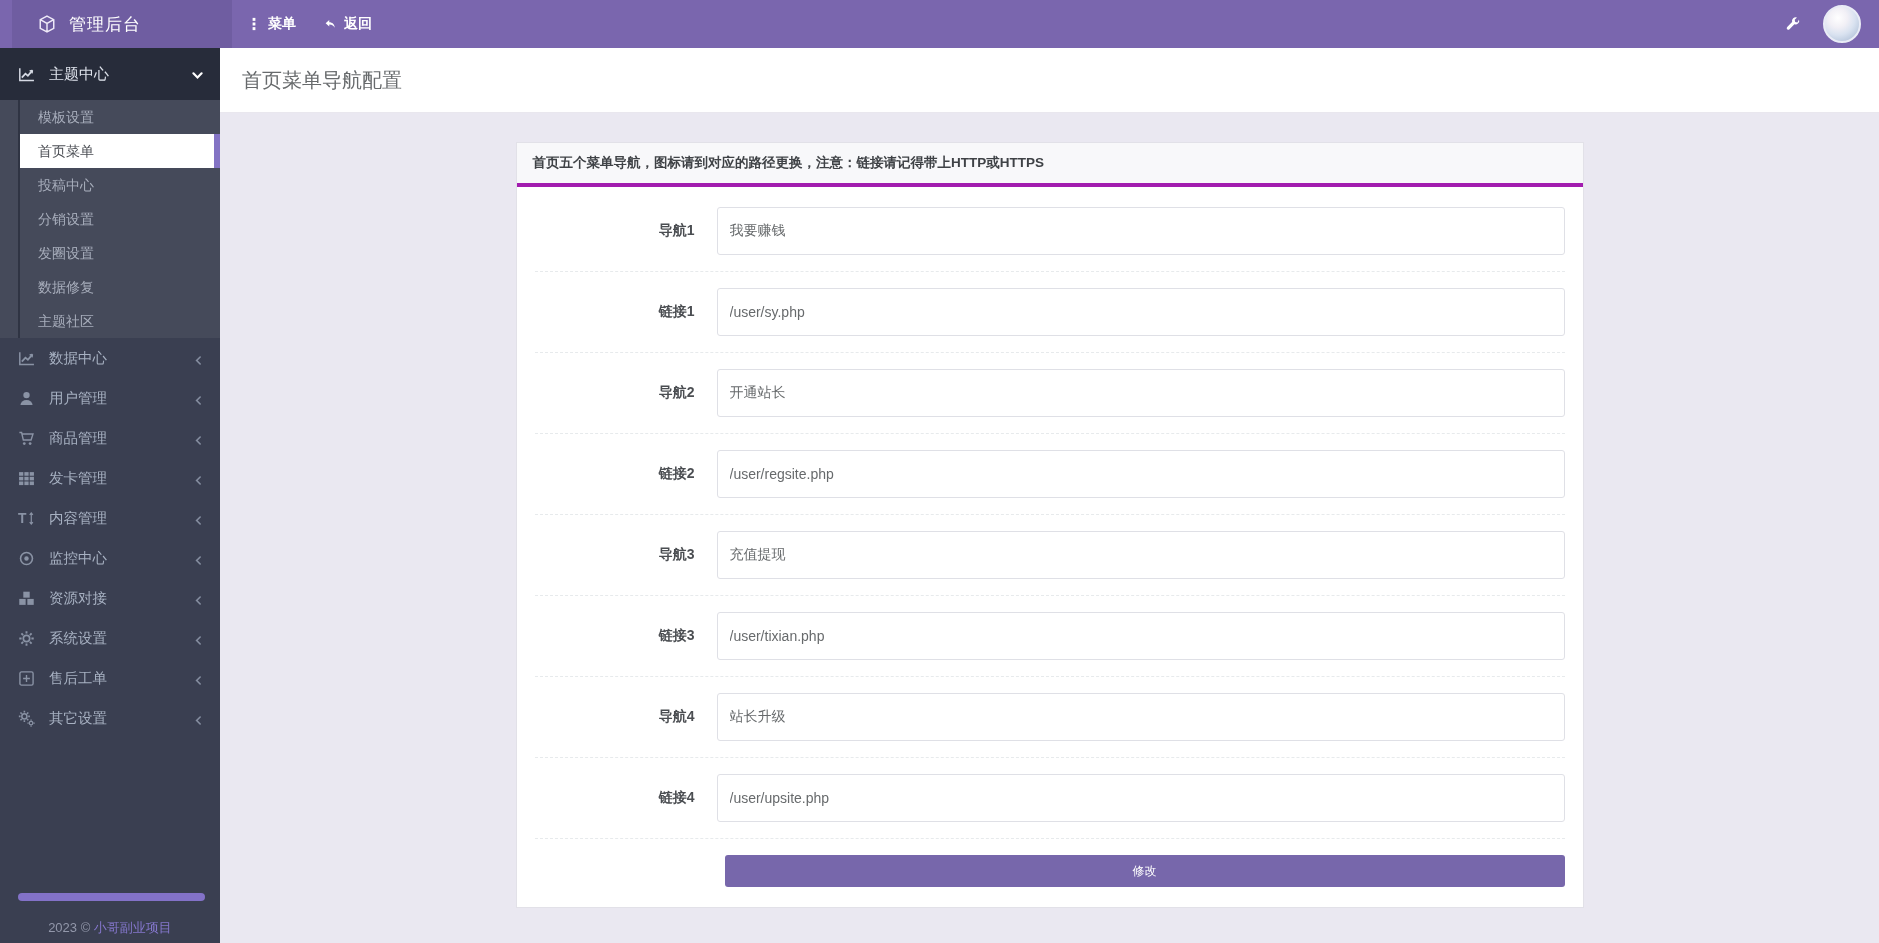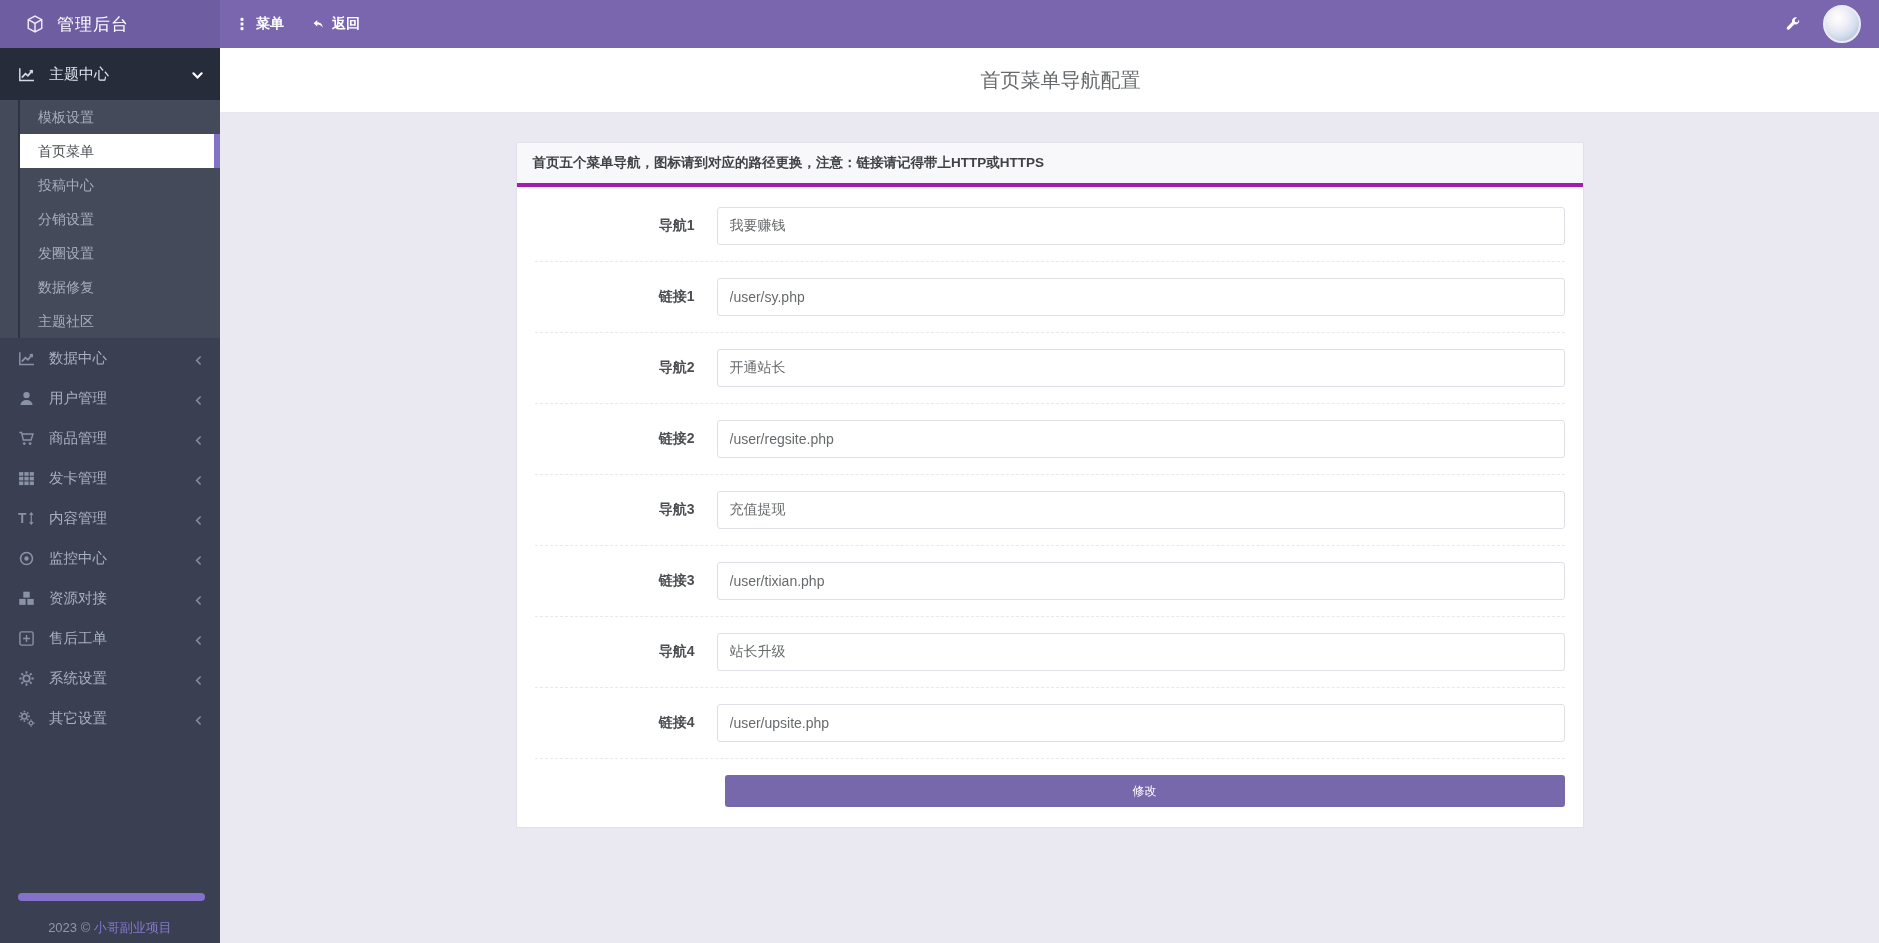--- a/index.html
+++ b/index.html
@@ -4,21 +4,21 @@
 <style>
   * { margin:0; padding:0; box-sizing:border-box; }
   html,body { width:1879px; height:943px; overflow:hidden;
     font-family:"Liberation Sans","DejaVu Sans",sans-serif; background:#eae8f1; }
 
   
   .topbar { position:fixed; top:0; left:0; width:1879px; height:48px;
     background:#7a66ae; display:flex; align-items:center; z-index:30; }
   .brand { width:220px; height:100%; background:#6f5da1; color:#fff;
     display:flex; align-items:center; gap:13px; padding-left:26px;
-    font-size:17px; letter-spacing:1px; }
+    font-size:17px; letter-spacing:1px;margin-left:12px; }
   .brand .icon { width:18px; height:18px; color:#efeaf8; }
   .top-nav { display:flex; align-items:flex-start; gap:28px; margin-left:16px; }
   .top-link { display:flex; align-items:center; gap:8px; color:#fff;
     font-size:14px; font-weight:bold; cursor:pointer; }
   .top-link .icon { width:12px; height:14px; color:#fff; }
   .top-right { margin-left:auto; display:flex; align-items:center; gap:22px;
     padding-right:18px; }
   .wrench { width:16px; height:16px; color:#fff; cursor:pointer; }
   .avatar { width:38px; height:38px; border-radius:50%; cursor:pointer;
     border:2px solid #e9ecf6;
@@ -48,33 +48,33 @@
   .side-footer { position:absolute; bottom:0; left:0; width:100%; }
   .scroll-pill { height:8px; border-radius:4px; background:#8372c8;
     margin:0 15px 18px 18px; cursor:pointer; }
   .copyright { text-align:center; font-size:13px; color:#9297aa;
     padding-bottom:6px; }
   .copyright a { color:#8577cd; text-decoration:none; cursor:pointer; }
 
   
   .main { margin-left:220px; padding-top:48px; }
   .title-band { height:65px; background:#ffffff; display:flex;
-    align-items:center; padding-left:22px; border-bottom:1px solid #e9e7ee;justify-content:center; }
+    align-items:center; padding-left:22px; border-bottom:1px solid #e9e7ee; }
   .title-band h1 { font-size:20px; font-weight:400; color:#676a6c; }
   .content { height:829px; background:#eae8f1; padding-top:29px; }
 
   .panel { width:1068px; margin:0 auto; background:#ffffff;
     border:1px solid #e2e1e8; }
   .panel-header { background:#f8f8fa; border-bottom:4px solid #a21caf;
     padding:11px 16px; font-size:13.5px; font-weight:bold; color:#3f4246; }
   .panel-body { padding:20px 18px; }
   .form-row { display:flex; align-items:center; }
   .f-label { flex:0 0 160px; text-align:right; font-size:14px;
     font-weight:bold; color:#4b4e52; margin-right:22px; }
-  .f-input { flex:1; height:38px; border:1px solid #dfe0e6; border-radius:3px;
+  .f-input { flex:1; height:48px; border:1px solid #dfe0e6; border-radius:3px;
     padding:0 12px; font-size:14px; color:#676a6c; outline:none;
     font-family:"Liberation Sans","DejaVu Sans",sans-serif; }
   .hr-dashed { border:none; border-top:1px dashed #e7eaec; margin:16px 0; }
   .btn-row { padding-left:190px; }
   .submit-btn { width:100%; height:32px; background:#7767ab; border:none;
     border-radius:3px; color:#ffffff; font-size:12px; cursor:pointer;
     font-family:"Liberation Sans","DejaVu Sans",sans-serif; }
 </style>
 </head>
 <body>
@@ -207,36 +207,36 @@
             <rect x="1.2" y="8.4" width="6" height="5.6"></rect>
             <rect x="8.8" y="8.4" width="6" height="5.6"></rect>
           </svg></span>
         <span>资源对接</span>
         <span class="sub-chev"><svg viewBox="0 0 12 12" width="100%" height="100%">
             <path d="M7.8 2.2 L4 6 L7.8 9.8" fill="none" stroke="currentColor" stroke-width="1.8" stroke-linecap="round"></path>
           </svg></span>
       </div>
       <div class="main-item">
         <span class="icon"><svg viewBox="0 0 16 16" width="100%" height="100%">
-            <rect x="1.8" y="1.8" width="12.4" height="12.4" rx="1.5" fill="none" stroke="currentColor" stroke-width="1.3"></rect>
-            <path d="M8 4.8 V11.2 M4.8 8 H11.2" stroke="currentColor" stroke-width="1.3"></path>
-          </svg></span>
-        <span>售后工单</span>
-        <span class="sub-chev"><svg viewBox="0 0 12 12" width="100%" height="100%">
-            <path d="M7.8 2.2 L4 6 L7.8 9.8" fill="none" stroke="currentColor" stroke-width="1.8" stroke-linecap="round"></path>
-          </svg></span>
-      </div>
-      <div class="main-item">
-        <span class="icon"><svg viewBox="0 0 16 16" width="100%" height="100%">
             <circle cx="8" cy="8" r="3" fill="none" stroke="currentColor" stroke-width="1.6"></circle>
             <g stroke="currentColor" stroke-width="1.8">
               <path d="M8 1.2 V3.4 M8 12.6 V14.8 M1.2 8 H3.4 M12.6 8 H14.8 M3.2 3.2 L4.8 4.8 M11.2 11.2 L12.8 12.8 M12.8 3.2 L11.2 4.8 M4.8 11.2 L3.2 12.8"></path>
             </g>
           </svg></span>
         <span>系统设置</span>
+        <span class="sub-chev"><svg viewBox="0 0 12 12" width="100%" height="100%">
+            <path d="M7.8 2.2 L4 6 L7.8 9.8" fill="none" stroke="currentColor" stroke-width="1.8" stroke-linecap="round"></path>
+          </svg></span>
+      </div>
+      <div class="main-item">
+        <span class="icon"><svg viewBox="0 0 16 16" width="100%" height="100%">
+            <rect x="1.8" y="1.8" width="12.4" height="12.4" rx="1.5" fill="none" stroke="currentColor" stroke-width="1.3"></rect>
+            <path d="M8 4.8 V11.2 M4.8 8 H11.2" stroke="currentColor" stroke-width="1.3"></path>
+          </svg></span>
+        <span>售后工单</span>
         <span class="sub-chev"><svg viewBox="0 0 12 12" width="100%" height="100%">
             <path d="M7.8 2.2 L4 6 L7.8 9.8" fill="none" stroke="currentColor" stroke-width="1.8" stroke-linecap="round"></path>
           </svg></span>
       </div>
       <div class="main-item">
         <span class="icon"><svg viewBox="0 0 16 16" width="100%" height="100%">
             <g>
               <circle cx="6" cy="6" r="2.4" fill="none" stroke="currentColor" stroke-width="1.4"></circle>
               <g stroke="currentColor" stroke-width="1.5">
                 <path d="M6 0.8 V2.4 M6 9.6 V11.2 M0.8 6 H2.4 M9.6 6 H11.2 M2.3 2.3 L3.5 3.5 M8.5 8.5 L9.7 9.7 M9.7 2.3 L8.5 3.5 M3.5 8.5 L2.3 9.7"></path>

